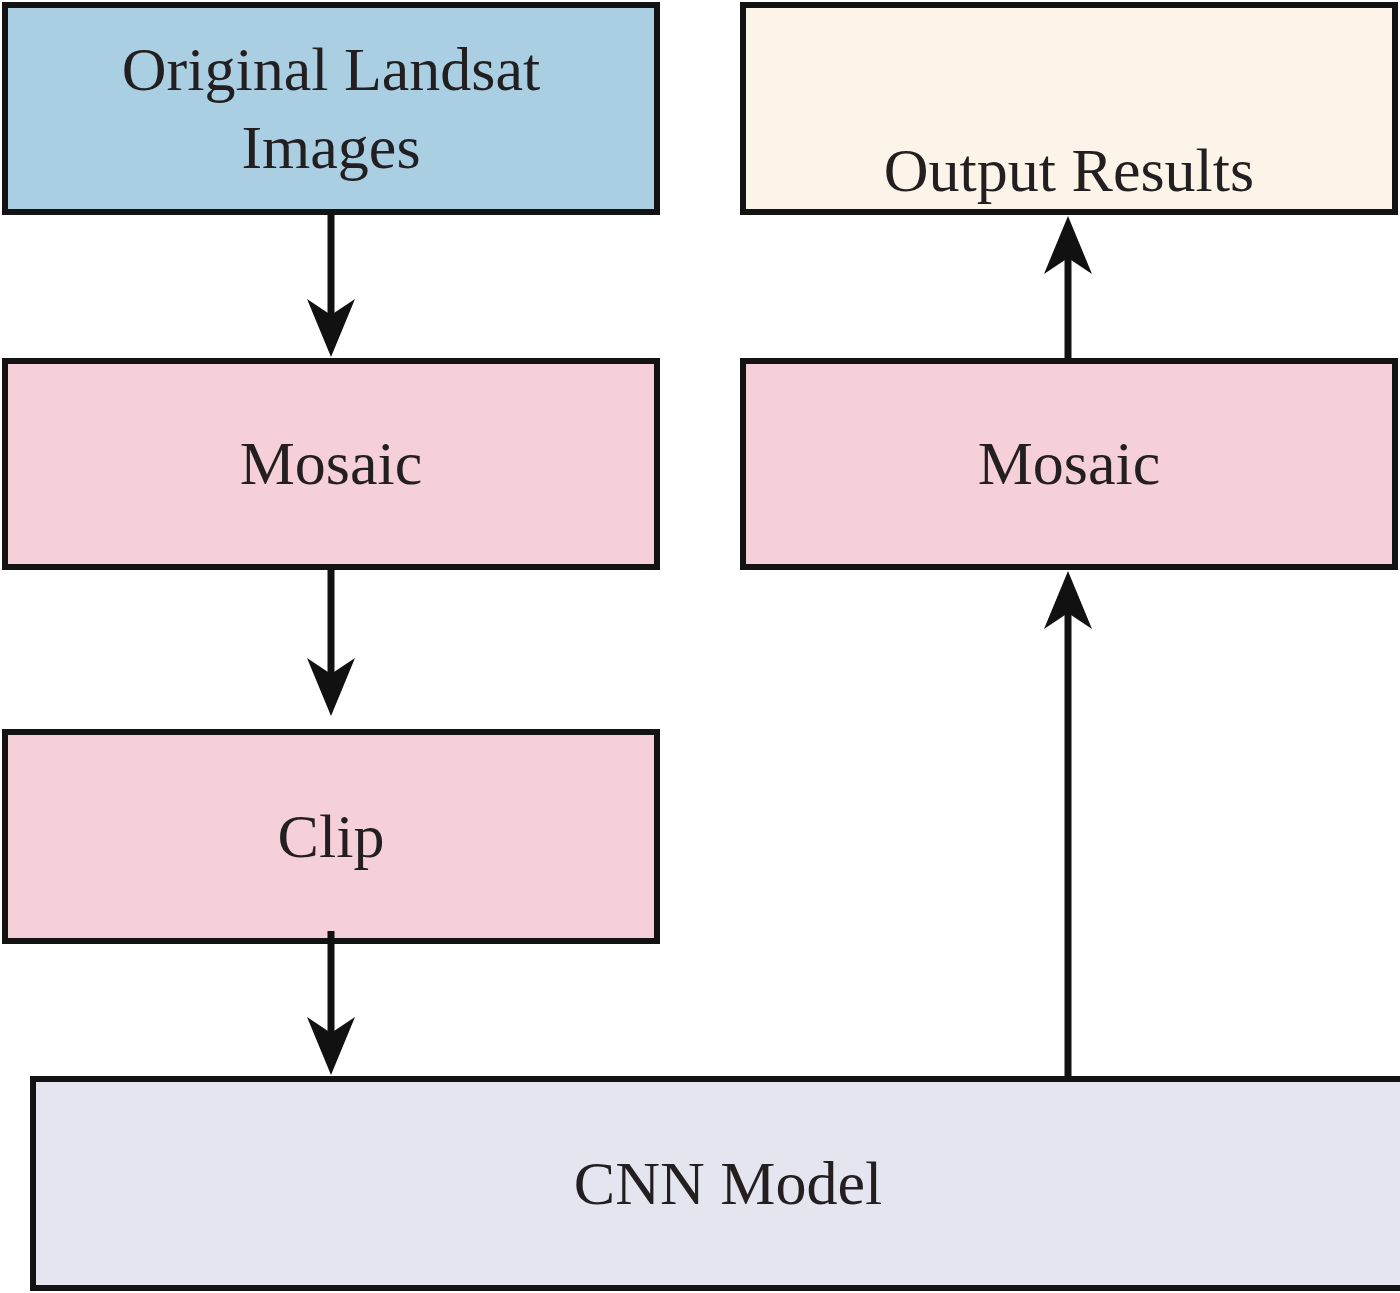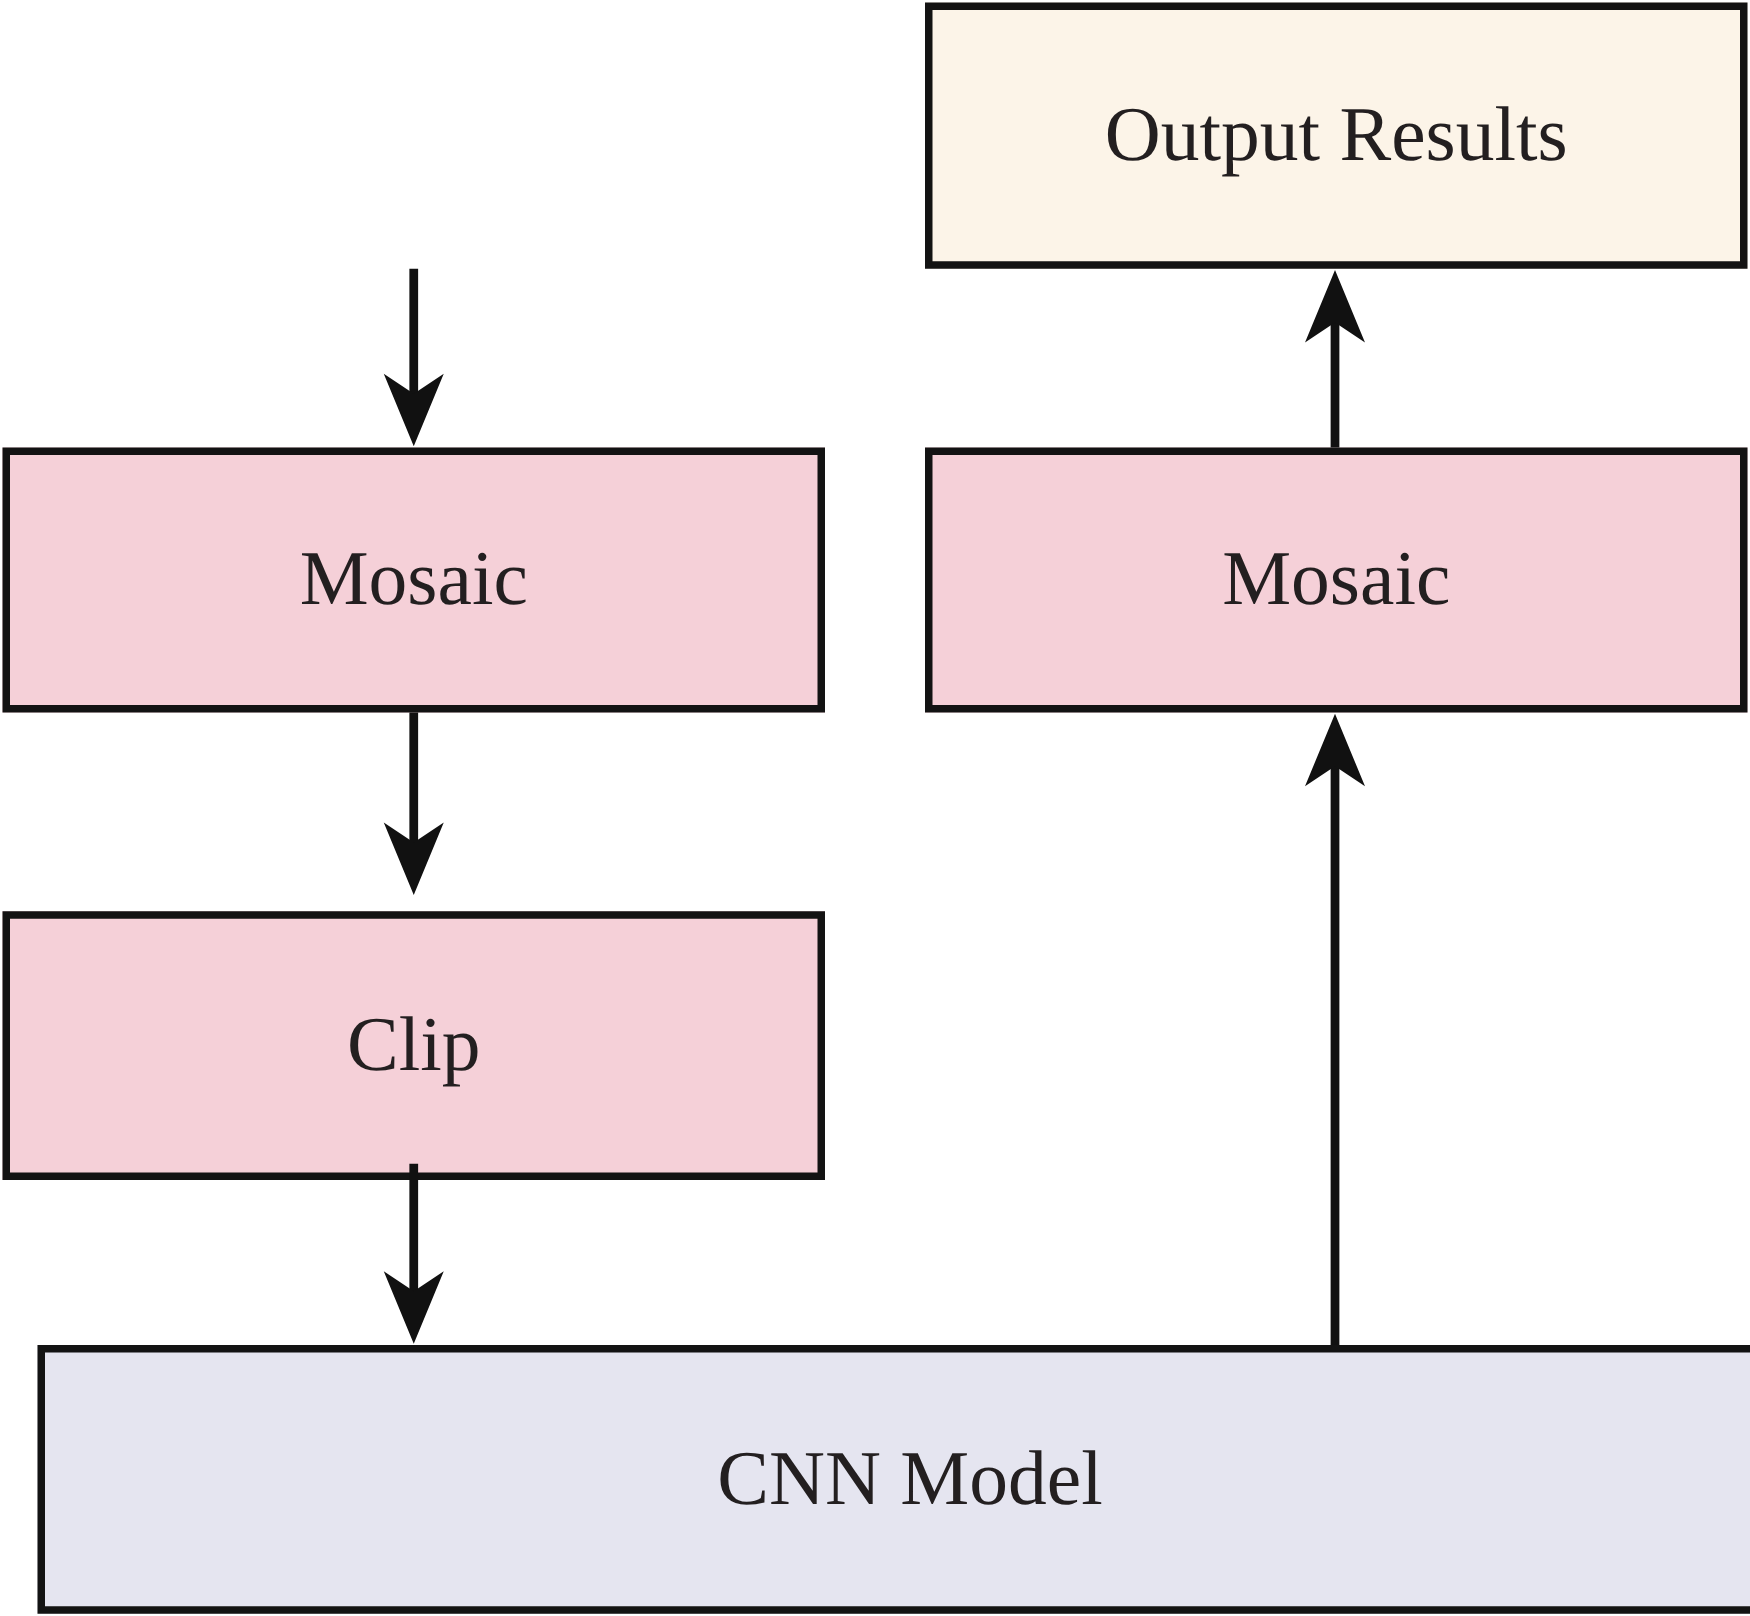--- a/index.html
+++ b/index.html
@@ -56,22 +56,25 @@
   .arrow-head {
     fill: #111111;
     stroke: none;
   }
 </style>
 </head>
 <body>
 
 <div class="canvas">
 
+  <div class="node" id="node-original" style="background-color: rgb(170, 207, 227);">
+    <div class="label">Original Landsat Images</div>
+  </div>
 
-  <div class="node" id="node-output" style="background-color: rgb(252, 244, 232);">
+  <div class="node" id="node-output" style="background-color: rgb(252, 244, 232); align-items: flex-end;">
     <div class="label">Output Results</div>
   </div>
 
   <div class="node" id="node-mosaic-left" style="background-color: rgb(245, 208, 216);">
     <div class="label">Mosaic</div>
   </div>
 
   <div class="node" id="node-mosaic-right" style="background-color: rgb(245, 208, 216);">
     <div class="label">Mosaic</div>
   </div>

